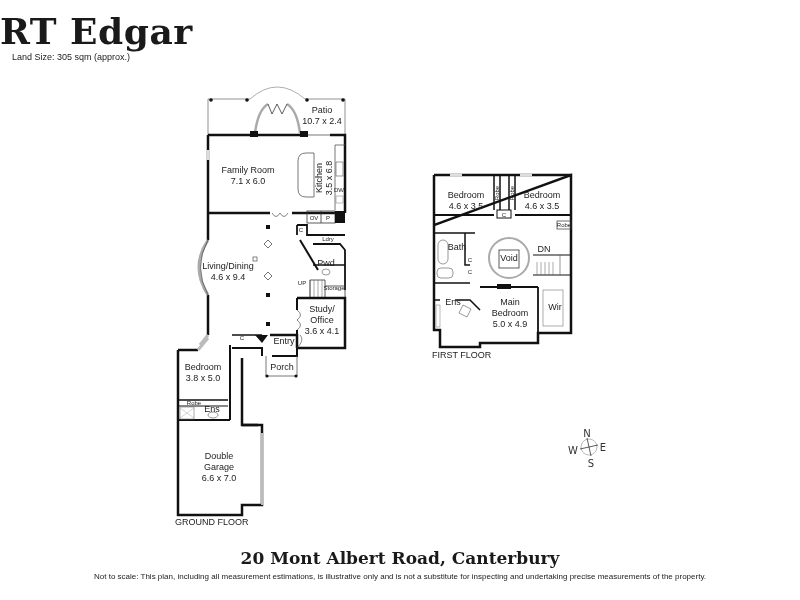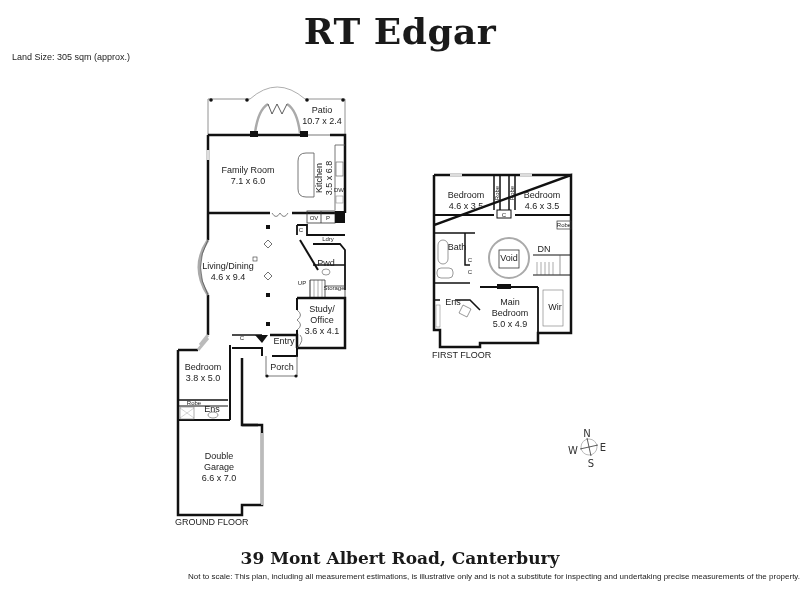--- a/index.html
+++ b/index.html
@@ -1,20 +1,20 @@
 <!DOCTYPE html>
 <html><head>
 <meta charset="utf-8">
 <style>
   html, body { margin:0; padding:0; background:#ffffff; }
   body { width:800px; height:600px; position:relative; overflow:hidden; font-family:"Liberation Sans", sans-serif; color:#222; }
-  .brand { position:absolute; left:0; right:0; top:10px; text-align:center; font-family:"DejaVu Serif", serif; font-weight:bold; font-size:36px; color:#1a1a1a; letter-spacing:0.5px; }
+  .brand { position:absolute; left:0; right:0; top:10px; font-family:"DejaVu Serif", serif; font-weight:bold; font-size:36px; color:#1a1a1a; letter-spacing:0.5px; }
   .land { position:absolute; left:12px; top:52px; font-size:9px; color:#222; }
   .address { position:absolute; left:0; right:0; top:548px; text-align:center; font-family:"DejaVu Serif", serif; font-weight:bold; font-size:17px; color:#1a1a1a; }
-  .disclaimer { position:absolute; left:0; right:0; top:572px; text-align:right; font-size:8px; color:#222; }
+  .disclaimer { position:absolute; left:0; right:0; top:572px; text-align:center; font-size:8px; color:#222; }
   svg { position:absolute; left:0; top:0; }
   .room { font-family:"Liberation Sans", sans-serif; font-size:9px; fill:#222; text-anchor:middle; }
   .small { font-size:6px; }
   .floorlbl { font-family:"Liberation Sans", sans-serif; font-size:9px; fill:#222; }
   .compass { font-family:"DejaVu Sans", sans-serif; font-size:10px; fill:#333; text-anchor:middle; }
 </style>
 </head>
 <body>
 
 <div class="brand">RT Edgar</div>
@@ -201,14 +201,14 @@
     <circle cx="589" cy="447" r="8" fill="none" stroke="#bbb" stroke-width="1"></circle>
     <line x1="587" y1="438" x2="591" y2="456" stroke="#333" stroke-width="0.8"></line>
     <line x1="580" y1="449" x2="598" y2="445" stroke="#333" stroke-width="0.8"></line>
     <text class="compass" x="587" y="437">N</text>
     <text class="compass" x="603" y="451">E</text>
     <text class="compass" x="591" y="467">S</text>
     <text class="compass" x="573" y="454">W</text>
   </g>
 </svg>
 
-<div class="address">39 Mont Albert Road, Canterbury</div>
+<div class="address">20 Mont Albert Road, Canterbury</div>
 <div class="disclaimer">Not to scale: This plan, including all measurement estimations, is illustrative only and is not a substitute for inspecting and  undertaking precise measurements of the property.</div>
 
 </body></html>

